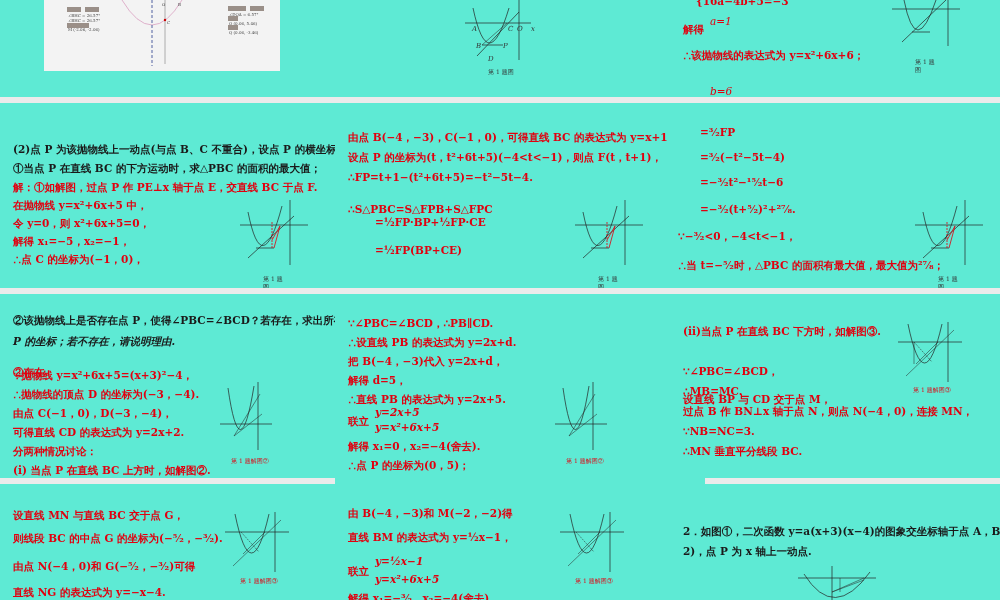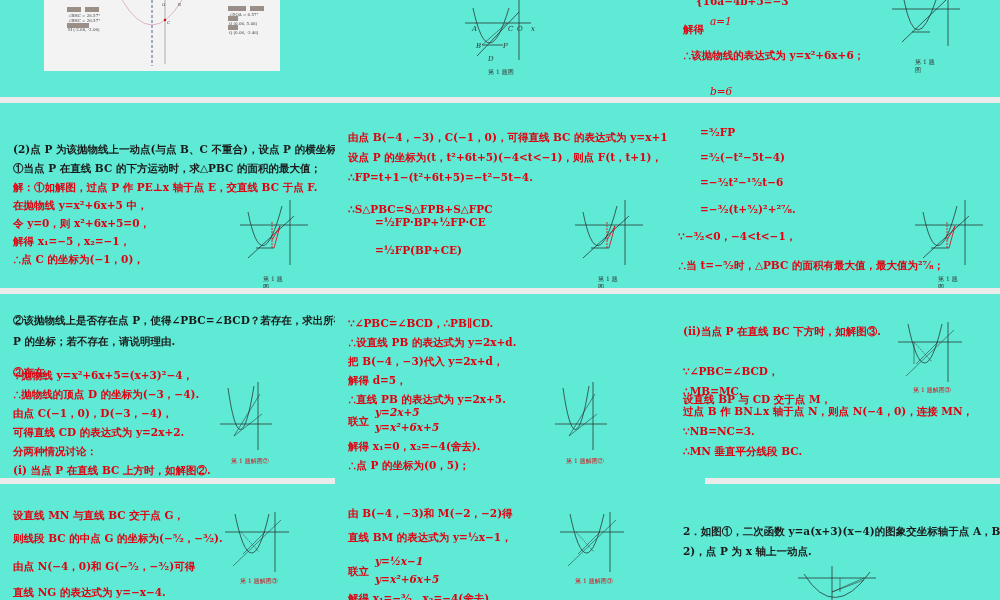--- a/index.html
+++ b/index.html
@@ -137,21 +137,21 @@
     <line x1="16" y1="48" x2="34" y2="48" stroke="#222" stroke-width="0.7"></line>
     <line x1="32" y1="22" x2="32" y2="48" stroke="#e1000f" stroke-width="0.8" stroke-dasharray="2,1"></line>
     <path d="M32 40 L40 26 L34 48" stroke="#e1000f" stroke-width="0.8" fill="none"></path>
   </svg>
   <span class="cap" style="left:268px;top:172px;">第 1 题</span>
   <span class="cap" style="left:268px;top:180px;">图</span>
 </div>
 
 <div class="panel" style="left:0;top:294px;width:330px;height:184px;">
   <span class="line blk" style="left:13px;top:19px;">②该抛物线上是否存在点 P，使得∠PBC=∠BCD？若存在，求出所有点</span>
-  <span class="line blk" style="left:13px;top:40px;">P 的坐标；若不存在，请说明理由.</span>
+  <span class="line blk" style="left:13px;top:40px;font-style:italic;">P 的坐标；若不存在，请说明理由.</span>
   <span class="line red" style="left:13px;top:71px;">②存在.</span>
   <span class="line red" style="left:13px;top:74px;">∵抛物线 y=x²+6x+5=(x+3)²−4，</span>
   <span class="line red" style="left:13px;top:93px;">∴抛物线的顶点 D 的坐标为(−3，−4).</span>
   <span class="line red" style="left:13px;top:112px;">由点 C(−1，0)，D(−3，−4)，</span>
   <span class="line red" style="left:13px;top:131px;">可得直线 CD 的表达式为 y=2x+2.</span>
   <span class="line red" style="left:13px;top:150px;">分两种情况讨论：</span>
   <span class="line red" style="left:13px;top:169px;">(i) 当点 P 在直线 BC 上方时，如解图②.</span>
   <svg width="60" height="68" style="left:220px;top:88px;">
     <line x1="0" y1="42" x2="52" y2="42" stroke="#222" stroke-width="0.7"></line>
     <line x1="38" y1="0" x2="38" y2="68" stroke="#222" stroke-width="0.7"></line>

